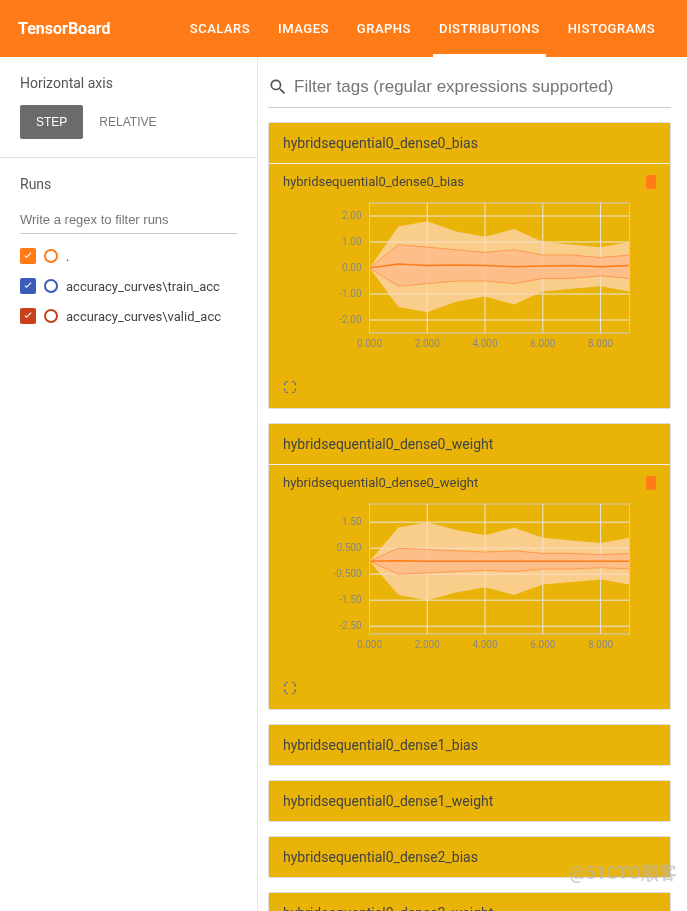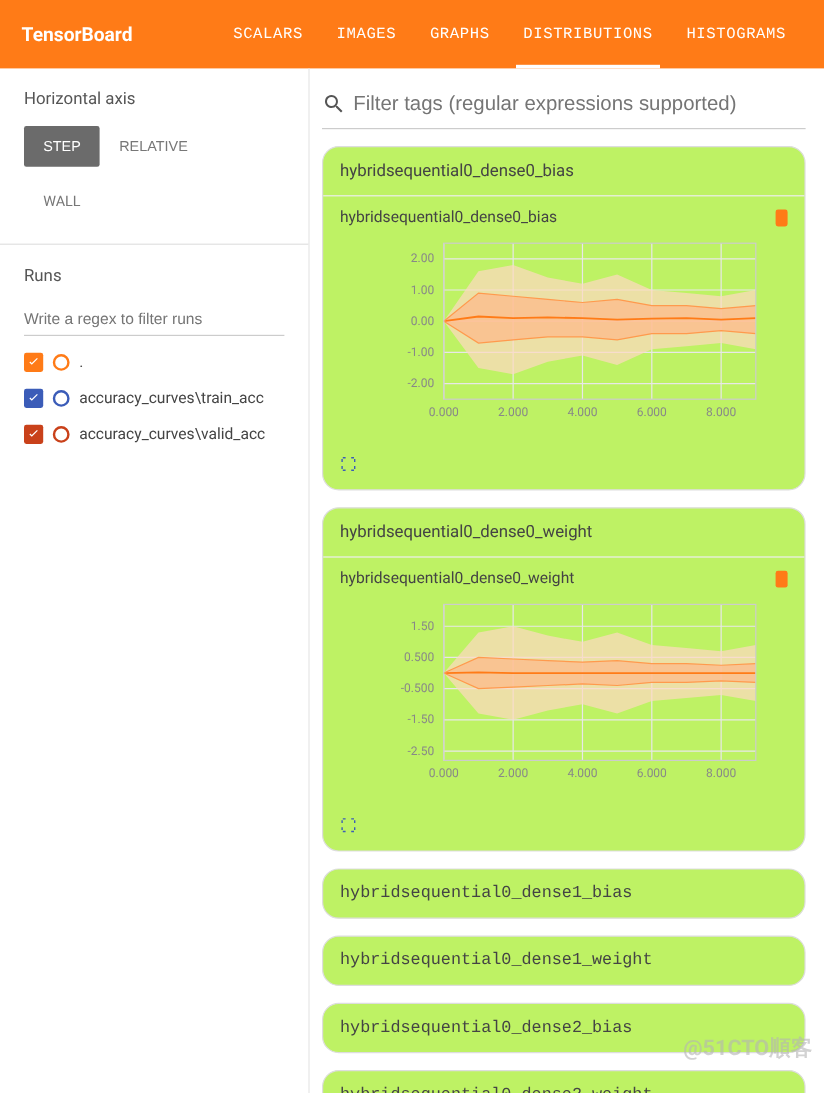--- a/index.html
+++ b/index.html
@@ -1,19 +1,19 @@
 <!DOCTYPE html>
 <html><head>
 <meta charset="utf-8">
 <style>
 * { box-sizing: border-box; margin: 0; padding: 0; }
 body { font-family: Roboto, Arial, sans-serif; background: #fff; width: 687px; height: 911px; overflow: hidden; }
 .header { background: #ff7b17; color: #fff; display: flex; align-items: center; height: 57px; padding: 0 18px; }
 .logo { font-size: 16px; font-weight: 700; }
-.tabs { display: flex; margin-left: auto; gap: 0; font-family: Liberation Mono, monospace; }
+.tabs { display: flex; margin-left: auto; gap: 0; }
 .tab { padding: 0 14px; height: 57px; display: flex; align-items: center; font-size: 13px; font-weight: 500; letter-spacing: 0.5px; cursor: pointer; position: relative; }
 .tab.active::after { content: ''; position: absolute; bottom: 0; left: 8px; right: 8px; height: 3px; background: #fff; }
 .body { display: flex; height: 854px; }
 .sidebar { width: 258px; padding: 18px 20px; border-right: 1px solid #e6e6e6; }
 .section-title { color: #555; font-size: 14px; margin-bottom: 14px; }
 .axis-buttons { display: flex; gap: 0; margin-bottom: 12px; }
 .axis-btn { padding: 10px 16px; font-size: 12px; font-weight: 500; color: #777; background: transparent; border: none; cursor: pointer; }
 .axis-btn.active { background: #6b6b6b; color: #fff; border-radius: 2px; }
 .axis-wall { padding: 10px 16px; font-size: 12px; color: #777; }
 .divider { border: none; border-top: 1px solid #e0e0e0; margin: 18px -20px; }
@@ -25,23 +25,23 @@
 .cb.darkorange { background: #c9411a; }
 .cb svg { width: 12px; height: 12px; }
 .radio { width: 14px; height: 14px; border-radius: 50%; border: 2px solid; }
 .radio.orange { border-color: #ff7b17; }
 .radio.blue { border-color: #3b5cb8; }
 .radio.darkorange { border-color: #c9411a; }
 .main { flex: 1; padding: 14px 16px 5px 10px; overflow-y: auto; }
 .search-row { display: flex; align-items: center; border-bottom: 1px solid #ccc; padding: 6px 0 10px; margin-bottom: 14px; }
 .search-row svg { width: 20px; height: 20px; fill: #555; margin-right: 6px; }
 .search-input { flex: 1; border: none; font-size: 17px; color: #777; outline: none; background: transparent; }
-.card { border: 1px solid #ddd; border-radius: 14px; margin-bottom: 14px; background: #bef264; }
+.card { border: 1px solid #ddd; border-radius: 2px; margin-bottom: 14px; background: #eab308; }
 .card-header { padding: 12px 14px; font-size: 14px; color: #444; border-bottom: 1px solid #eee; }
-.card-header.collapsed { border-bottom: none; font-family: Liberation Mono, monospace; }
+.card-header.collapsed { border-bottom: none; }
 .chart-wrap { padding: 10px 14px 6px; }
 .chart-title-row { display: flex; align-items: center; justify-content: space-between; margin-bottom: 4px; }
 .chart-title { font-size: 13px; color: #444; }
 .badge { background: #ff7b17; width: 10px; height: 14px; border-radius: 2px; }
 .chart-svg { width: 100%; height: 170px; }
 .expand-icon { margin: 6px 0 10px 14px; }
 .expand-icon svg { width: 14px; height: 14px; }
 .watermark { position: fixed; bottom: 26px; right: 10px; color: #b5b5b5; font-size: 18px; opacity: 0.6; font-weight: bold; }
 </style>
 </head>
@@ -58,21 +58,20 @@
   </div>
 </div>
 
 <div class="body">
   <div class="sidebar">
     <div class="section-title">Horizontal axis</div>
     <div class="axis-buttons">
       <button class="axis-btn active">STEP</button>
       <button class="axis-btn">RELATIVE</button>
     </div>
-    <div class="axis-wall">WALL</div>
     <hr class="divider">
     <div class="section-title">Runs</div>
     <input class="runs-input" placeholder="Write a regex to filter runs" style="">
     <div class="run-row">
       <span class="cb orange">
           <svg viewBox="0 0 24 24">
             <path fill="#fff" d="M9 16l-4-4 1.4-1.4L9 13.2l8.6-8.6L19 6z"></path>
           </svg>
         </span>
       <span class="radio orange"></span>

